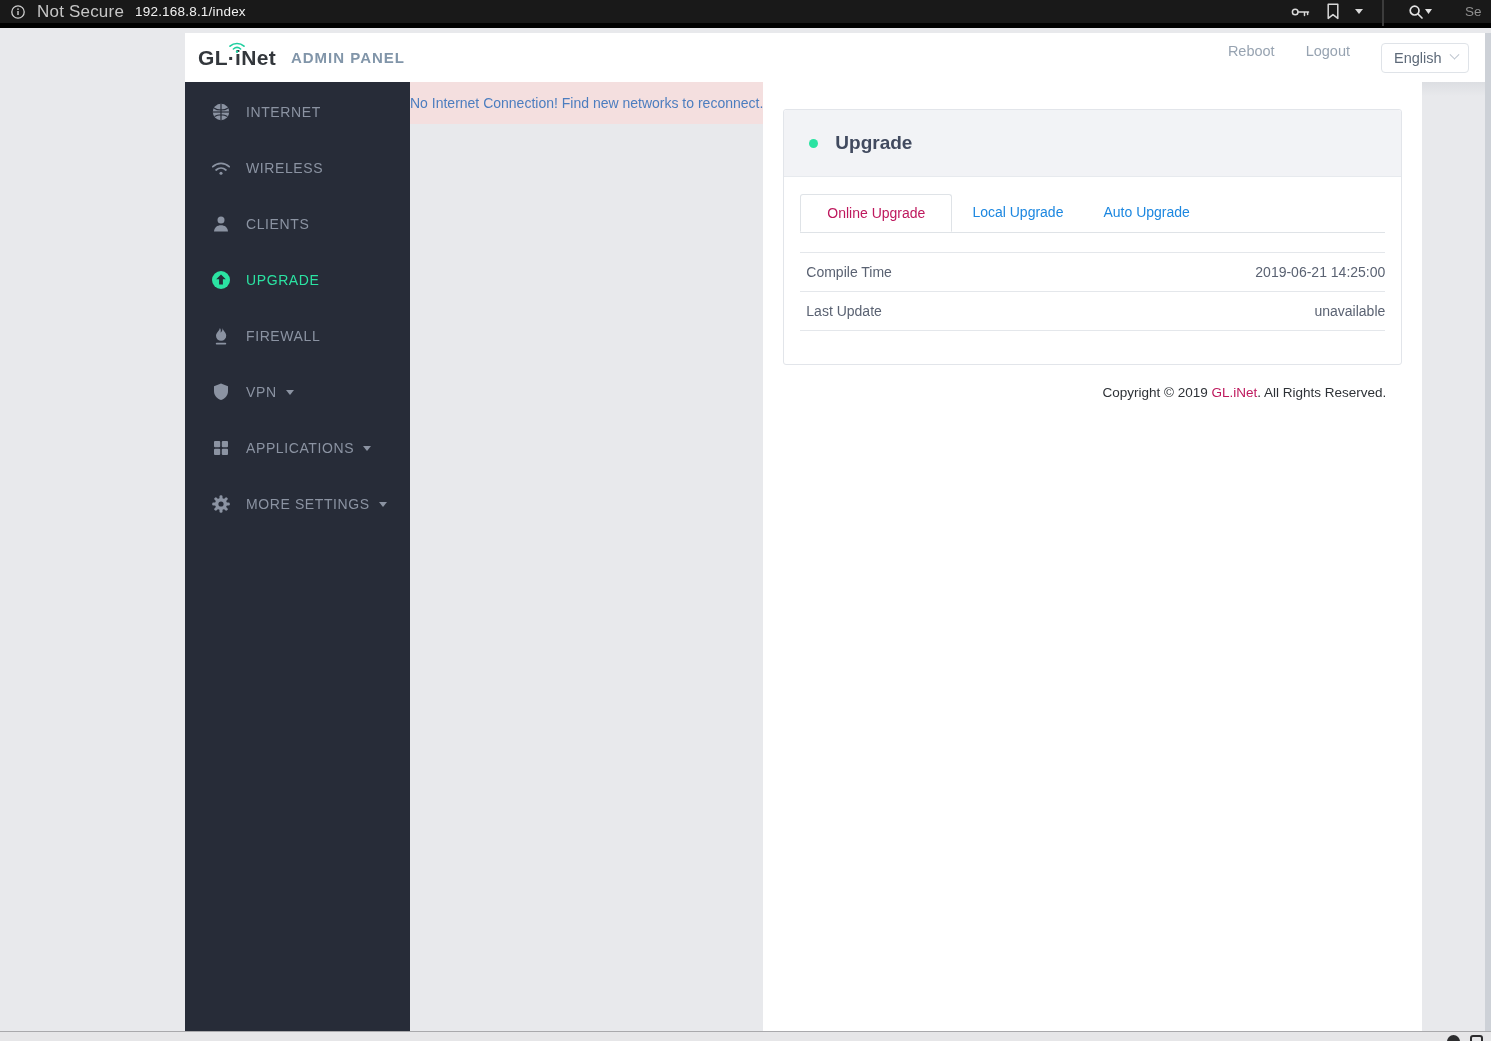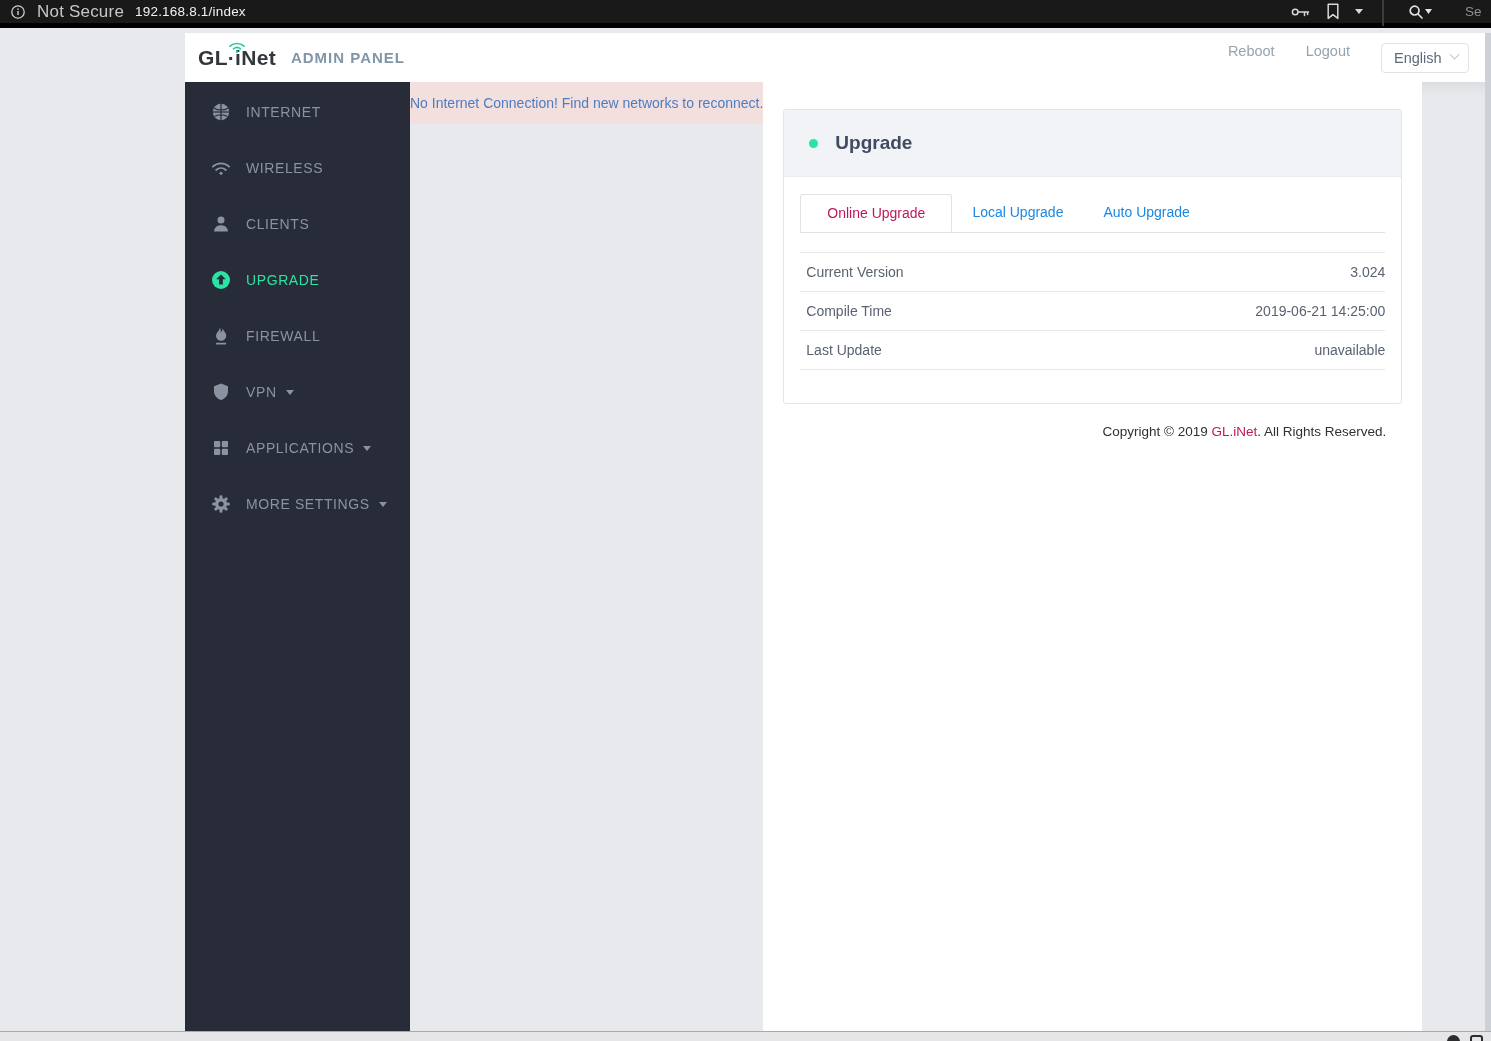--- a/index.html
+++ b/index.html
@@ -275,24 +275,20 @@
         <span class="card-title">Upgrade</span>
       </div>
       <div class="card-body">
         <div class="tabs-row">
           <span class="tab active">Online Upgrade</span>
           <span class="tab inactive">Local Upgrade</span>
           <span class="tab inactive">Auto Upgrade</span>
         </div>
         <div class="info-table">
           <div class="info-row">
-            <span>Current Version</span>
-            <span>3.024</span>
-          </div>
-          <div class="info-row">
             <span>Compile Time</span>
             <span>2019-06-21 14:25:00</span>
           </div>
           <div class="info-row">
             <span>Last Update</span>
             <span>unavailable</span>
           </div>
         </div>
       </div>
     </div>

